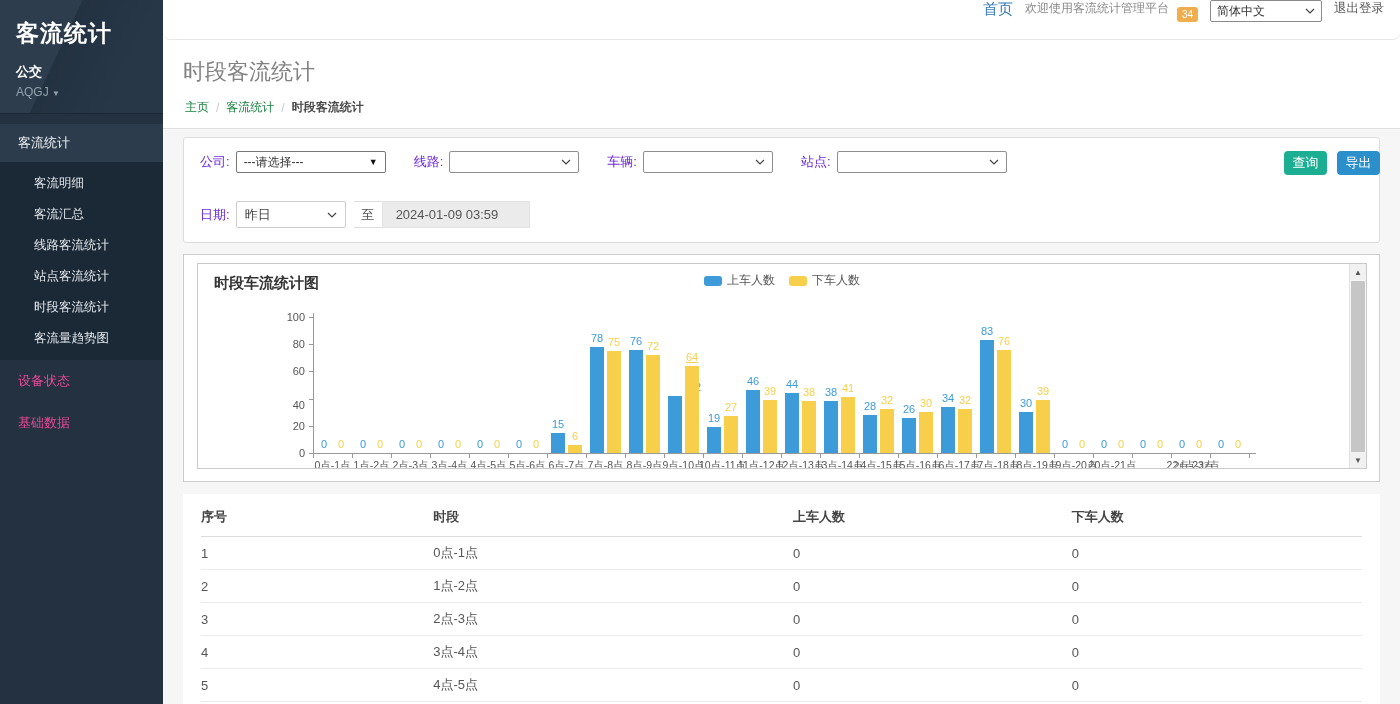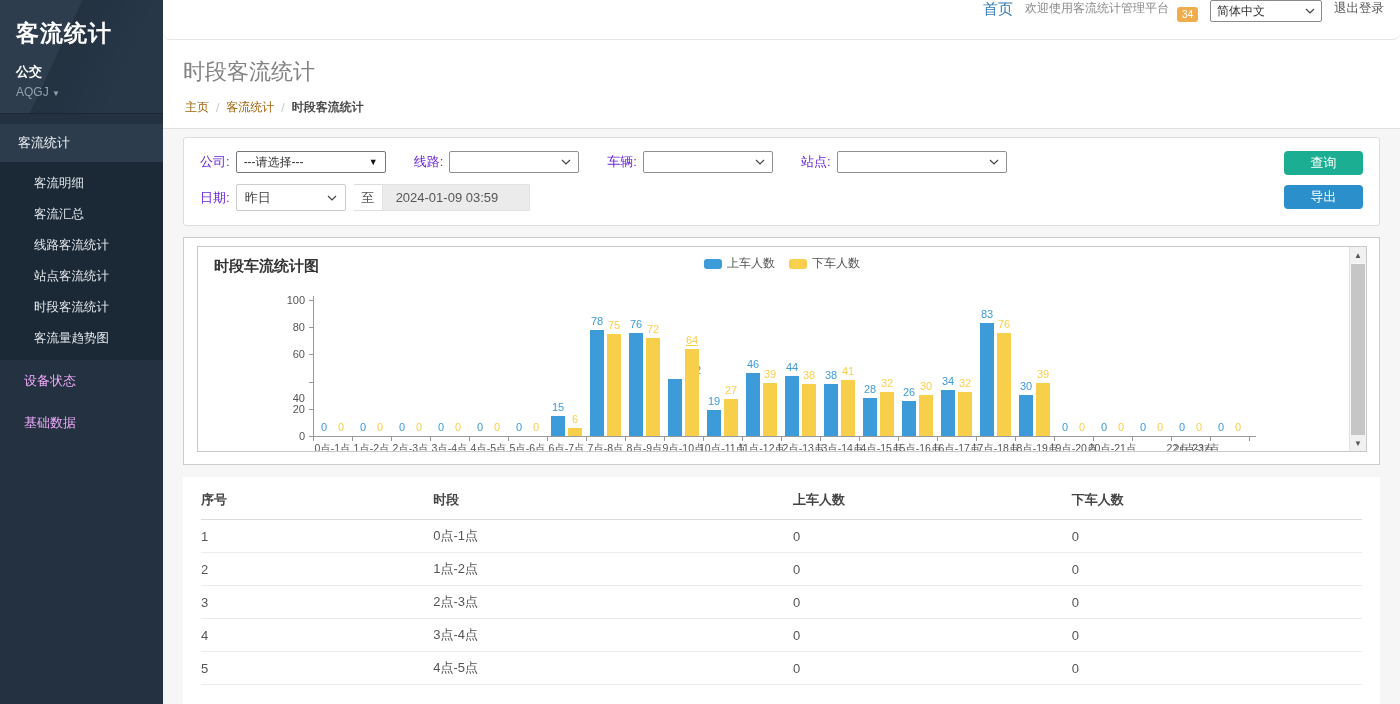--- a/index.html
+++ b/index.html
@@ -13,68 +13,68 @@
       linear-gradient(115deg, rgba(255,255,255,0.03) 38%, rgba(0,0,0,0.10) 38.5%, rgba(0,0,0,0.0) 75%),
       #273748; border-bottom:1px solid #1b2732; }
   .brand { font-size:23px; font-weight:bold; color:#fff; letter-spacing:1px; }
   .org { margin-top:14px; font-size:13px; font-weight:bold; color:#fff; }
   .orgcode { margin-top:4px; font-size:12px; color:#93a1ad; cursor:pointer; }
   .orgcode .caret { font-size:8px; color:#93a1ad; }
   .menu { margin-top:10px; }
   .menu-section { background:#2d3c4c; padding:10px 0 10px 18px; font-size:13px; color:#eef2f5; cursor:pointer; }
   .submenu { background:#1b2836; padding:6px 0; }
   .submenu-item { padding:7px 0 7px 34px; font-size:12.5px; color:#e4eaef; cursor:pointer; white-space:nowrap; }
-  .menu-item { padding:12px 0 12px 24px; font-size:13px; color:#f0abfc; cursor:pointer; }
+  .menu-item { padding:12px 0 12px 18px; font-size:13px; color:#ec4899; cursor:pointer; }
 
   
   .main { flex:1; display:flex; flex-direction:column; height:704px; background:#fff; }
 
   .topbar { height:40px; min-height:40px; background:#fff; border-bottom:1px solid #e7e7e7;
     display:flex; align-items:flex-start; justify-content:flex-end; padding-right:16px; gap:12px;border-radius:7px; }
   .home-link { color:#337ab7; font-size:15px; cursor:pointer; }
   .welcome { color:#8a8a8a; font-size:12px; }
   .badge { background:#f0ad4e; color:#fff; font-size:10px; border-radius:3px;
     padding:2px 5px; align-self:flex-start; margin-top:7px; margin-left:-4px; }
   .lang-select { width:112px; height:22px; border:1px solid #8a8a8a; background:#fff; border-radius:2px;
     font-size:12px; color:#333; display:flex; align-items:center; justify-content:space-between;
     padding:0 6px; cursor:pointer; }
   .logout { color:#555; font-size:12.5px; cursor:pointer; }
 
   .page-head { padding:17px 20px 0 20px; background:#fff; border-bottom:1px solid #e0e0e0; }
   .page-title { font-size:22px; color:#828282; font-weight:normal; }
   .breadcrumb { display:flex; gap:7px; font-size:12px; padding:12px 0 12px 2px; align-items:center; }
-  .crumb { color:#a16207; cursor:pointer; }
+  .crumb { color:#15803d; cursor:pointer; }
   .crumb-sep { color:#c9c9c9; }
   .crumb-current { color:#4a4a4a; font-weight:bold; }
 
   .content { flex:1; background:#f6f6f6; padding:8px 20px 0 20px; overflow:hidden;
     display:flex; flex-direction:column; }
 
   
   .filter-card { position:relative; background:#fff; border:1px solid #ddd; border-radius:3px;
     padding:13px 16px 14px 16px; margin-bottom:11px; }
   .filter-row { display:flex; align-items:center; }
-  .filter-row + .filter-row { margin-top:11px; }
+  .filter-row + .filter-row { margin-top:28px; }
   .f-label { font-size:13px; color:#6d28d9; margin-right:6px; }
   .sel { border:1px solid #8f8f8f; border-radius:2px; background:#fff; height:22px;
     display:flex; align-items:center; justify-content:space-between; padding:0 7px;
     font-size:12px; color:#333; cursor:pointer; }
   .sel.company { width:150px; margin-right:28px; border-color:#777; }
   .sel.plain { width:130px; margin-right:28px; }
   .sel.station { width:170px; }
   .tri { font-size:9px; color:#111; }
   .chev svg { display:block; }
   .date-sel { width:110px; height:27px; border:1px solid #ccc; border-radius:2px; background:#fff;
     display:flex; align-items:center; justify-content:space-between; padding:0 8px;
     font-size:13px; color:#444; cursor:pointer; margin-right:8px; }
   .date-input { height:27px; background:#ebebeb; border:1px solid #e3e3e3; color:#555;
     font-size:13px; display:flex; align-items:center; padding:0 13px; width:148px; }
   .to-box { height:27px; width:28px; background:#fff; border:1px solid #ddd; border-left:none; border-right:none;
     display:flex; align-items:center; justify-content:center; font-size:13px; color:#555; }
-  .btn-col { position:absolute; right:-1px; top:13px; display:flex; flex-direction:column; gap:10px; width:96px; }
+  .btn-col { position:absolute; right:-1px; top:13px; display:flex; flex-direction:row; gap:10px; width:96px; }
   .btn { width:79px; height:24px; border:none; border-radius:4px; color:#fff; font-size:13px;
     cursor:pointer; font-family:inherit; }
 
   
   .chart-card { background:#fff; border:1px solid #ccc; padding:8px 12px 12px 13px; margin-bottom:12px; }
   .chart-box { position:relative; border:1px solid #c9c9c9; height:206px; background:#fff; overflow:hidden; }
   .chart-title { position:absolute; left:16px; top:10px; font-size:15px; font-weight:bold; color:#333; }
   .legend { position:absolute; left:50%; top:8px; transform:translateX(-50%); display:flex; gap:14px; }
   .legend-item { display:flex; align-items:center; gap:5px; font-size:12px; color:#555; cursor:pointer; }
   .swatch { width:18px; height:10px; border-radius:3px; }
@@ -233,21 +233,21 @@
             <div class="thumb"></div>
             <div class="arr down">▼</div>
           </div>
         <div class="axis-v" style="left: 115px; top: 49px; height: 140px;"></div>
             <div class="axis-h" style="left: 115px; top: 189px; width: 943px;"></div>
             <div class="ytick" style="left: 111px; top: 189px;"></div>
             <div class="ylab" style="left: 77px; top: 183px;">0</div>
             <div class="ytick" style="left: 111px; top: 161.8px;"></div>
             <div class="ylab" style="left: 77px; top: 155.8px;">20</div>
             <div class="ytick" style="left: 111px; top: 134.6px;"></div>
-            <div class="ylab" style="left: 77px; top: 145px;">40</div>
+            <div class="ylab" style="left: 77px; top: 135px;">40</div>
             <div class="ytick" style="left: 111px; top: 107.4px;"></div>
             <div class="ylab" style="left: 77px; top: 101.4px;">60</div>
             <div class="ytick" style="left: 111px; top: 80.2px;"></div>
             <div class="ylab" style="left: 77px; top: 74.2px;">80</div>
             <div class="ytick" style="left: 111px; top: 53px;"></div>
             <div class="ylab" style="left: 77px; top: 47px;">100</div>
             <div class="xtick" style="left: 115px; top: 190px;"></div>
             <div class="bar-label" style="left: 109px; top: 174px; color: rgb(61, 155, 217);">0</div>
             <div class="bar-label" style="left: 126px; top: 174px; color: rgb(248, 207, 74);">0</div>
             <div class="xlab" style="left: 134.5px; top: 195px;">0点-1点</div>

